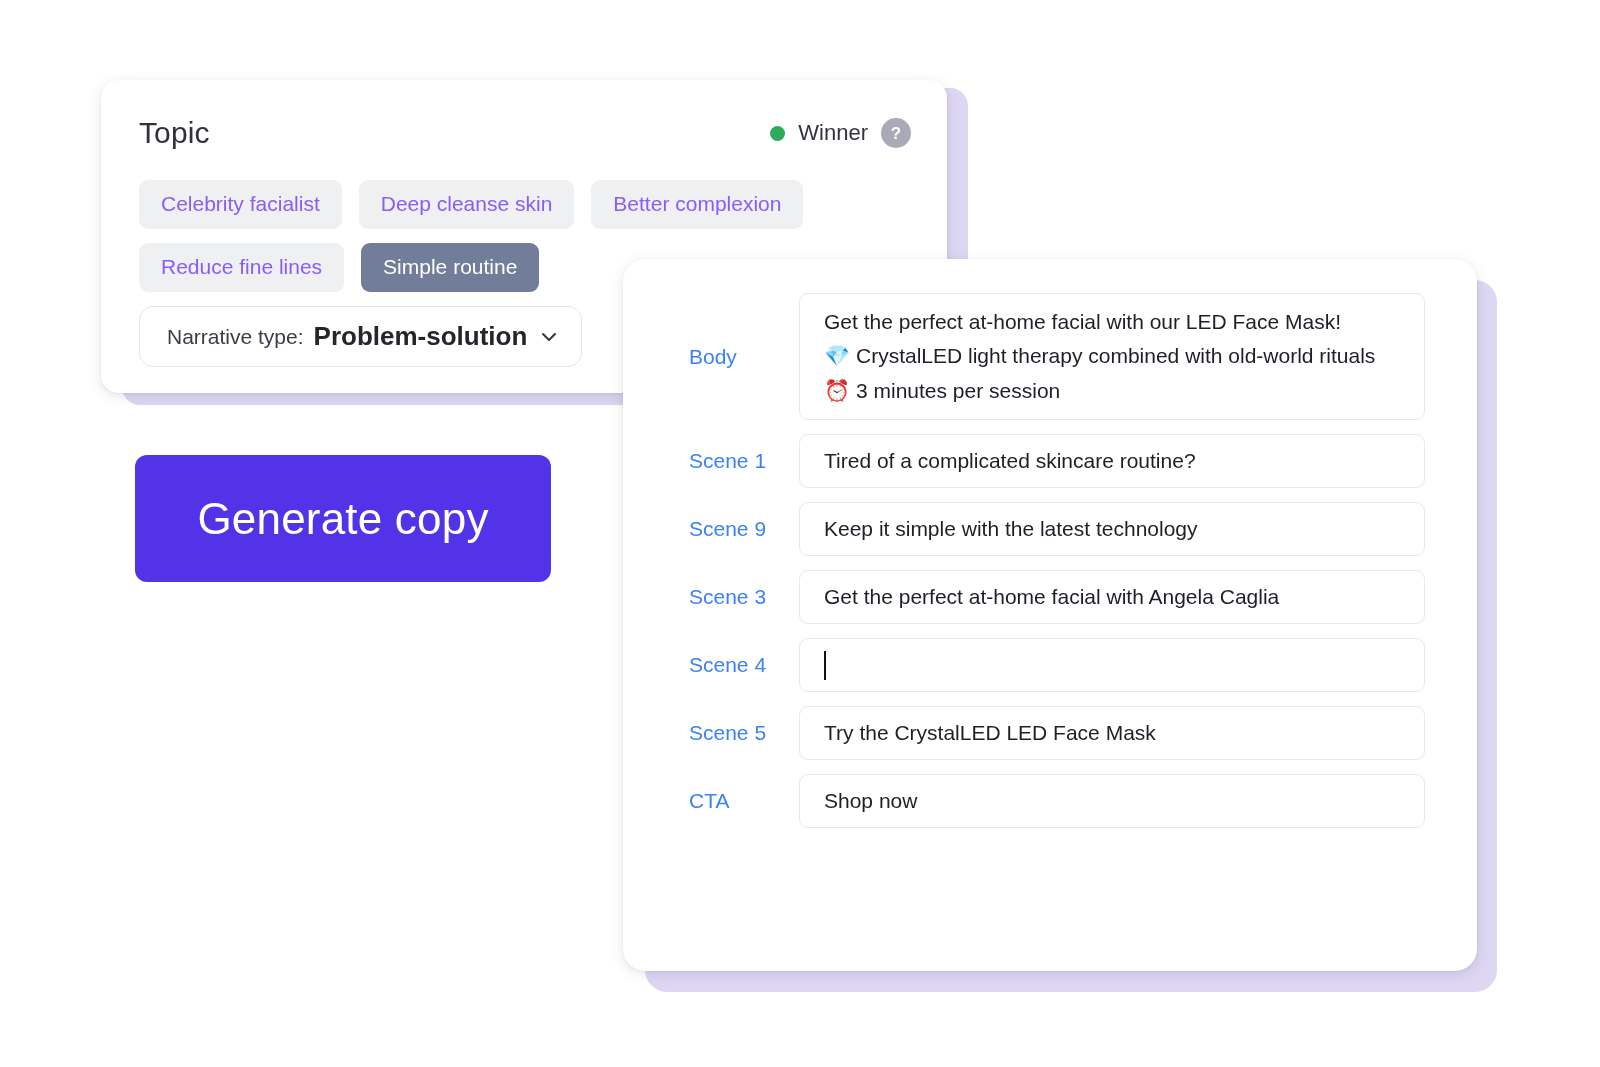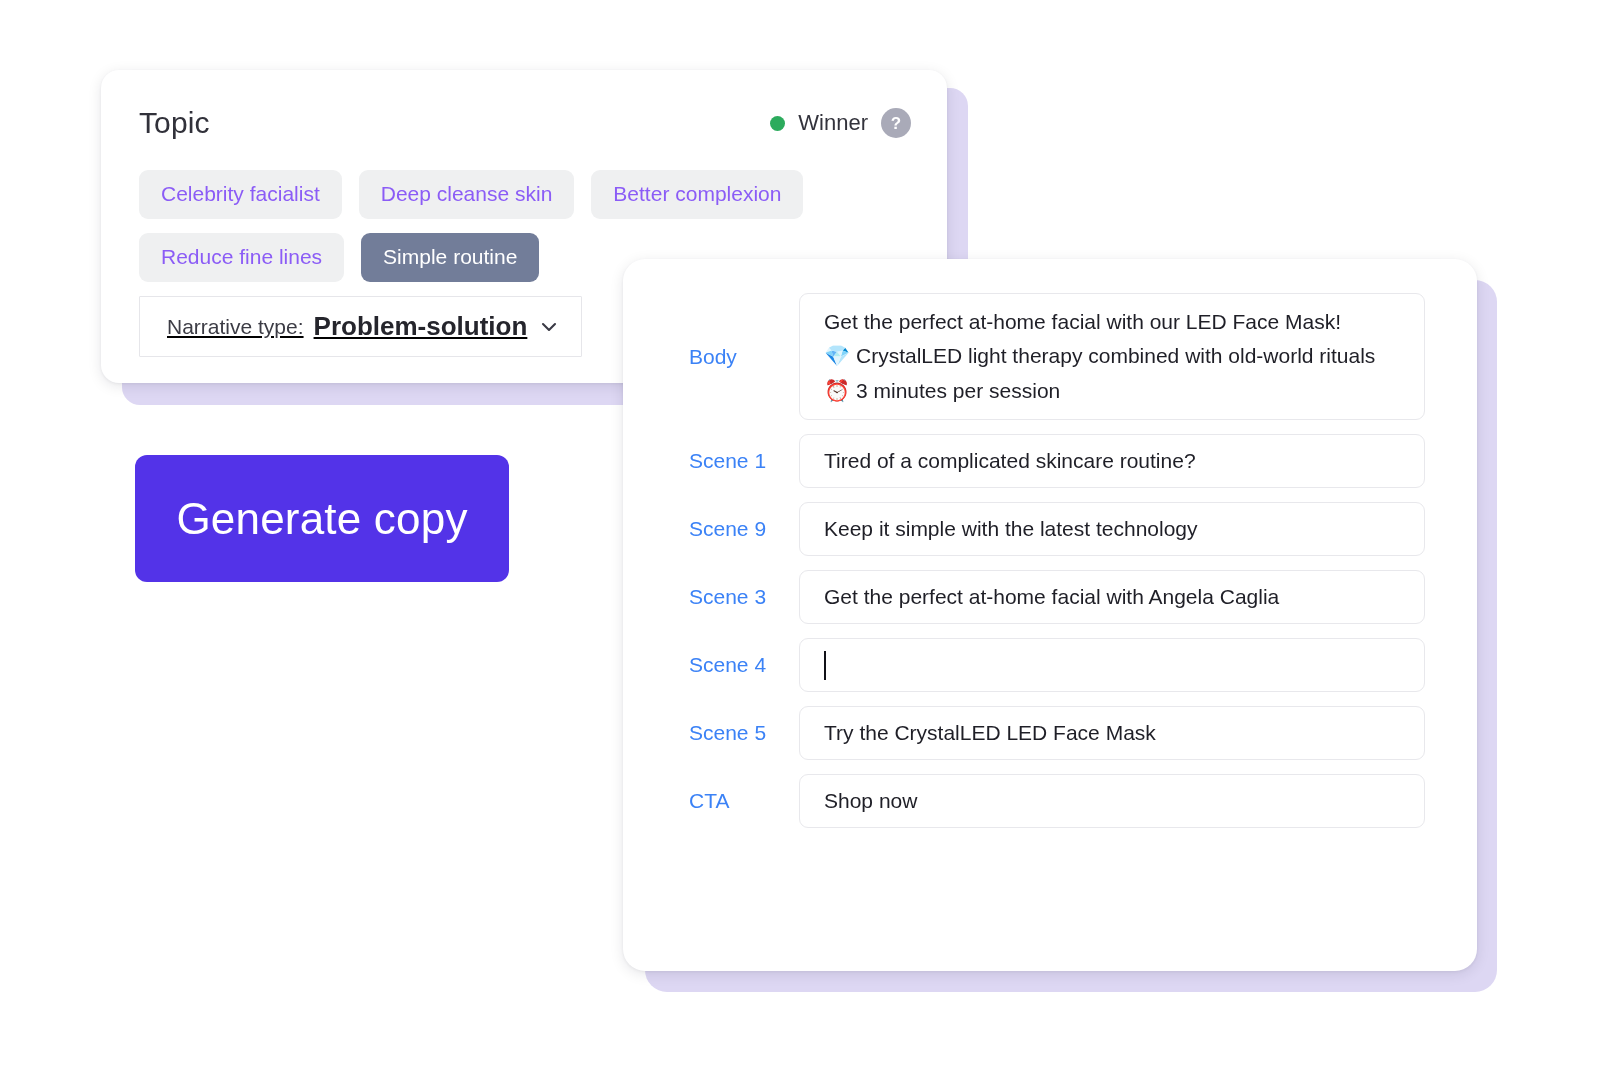--- a/index.html
+++ b/index.html
@@ -42,21 +42,21 @@
   .card {
     position: absolute;
     background: #ffffff;
     border-radius: 18px;
     box-shadow: 0 3px 14px rgba(22, 22, 44, 0.10),
                 0 1px 3px rgba(22, 22, 44, 0.06);
   }
 
   #topic-card {
     left: 101px;
-    top: 70px;
+    top: 80px;
     width: 846px;
     height: 313px;
     padding: 30px 32px 0 38px;
   }
 
   #copy-card {
     left: 623px;
     top: 259px;
     width: 854px;
     height: 712px;
@@ -129,27 +129,26 @@
     background: #727d99;
     color: #ffffff;
   }
 
   
   .narrative-select {
     margin-top: 13px;
     width: 443px;
     height: 61px;
     border: 1px solid #e6e6ea;
-    border-radius: 1px;
+    border-radius: 14px;
     display: flex;
     align-items: center;
     padding: 0 22px 0 27px;
     cursor: pointer;
     background: #fff;
-    text-decoration: underline;
   }
   .narrative-label {
     font-size: 21px;
     color: #3c3c45;
   }
   .narrative-value {
     font-size: 26px;
     color: #25252c;
     font-weight: bold;
     margin-left: 10px;
@@ -159,21 +158,21 @@
     width: 20px;
     height: 20px;
     display: block;
   }
 
   
   #generate-btn {
     position: absolute;
     left: 135px;
     top: 455px;
-    width: 374px;
+    width: 416px;
     height: 127px;
     background: #5333e8;
     color: #ffffff;
     border: none;
     border-radius: 12px;
     font-family: "Liberation Sans", sans-serif;
     font-size: 44px;
     letter-spacing: 0.2px;
     cursor: pointer;
   }

